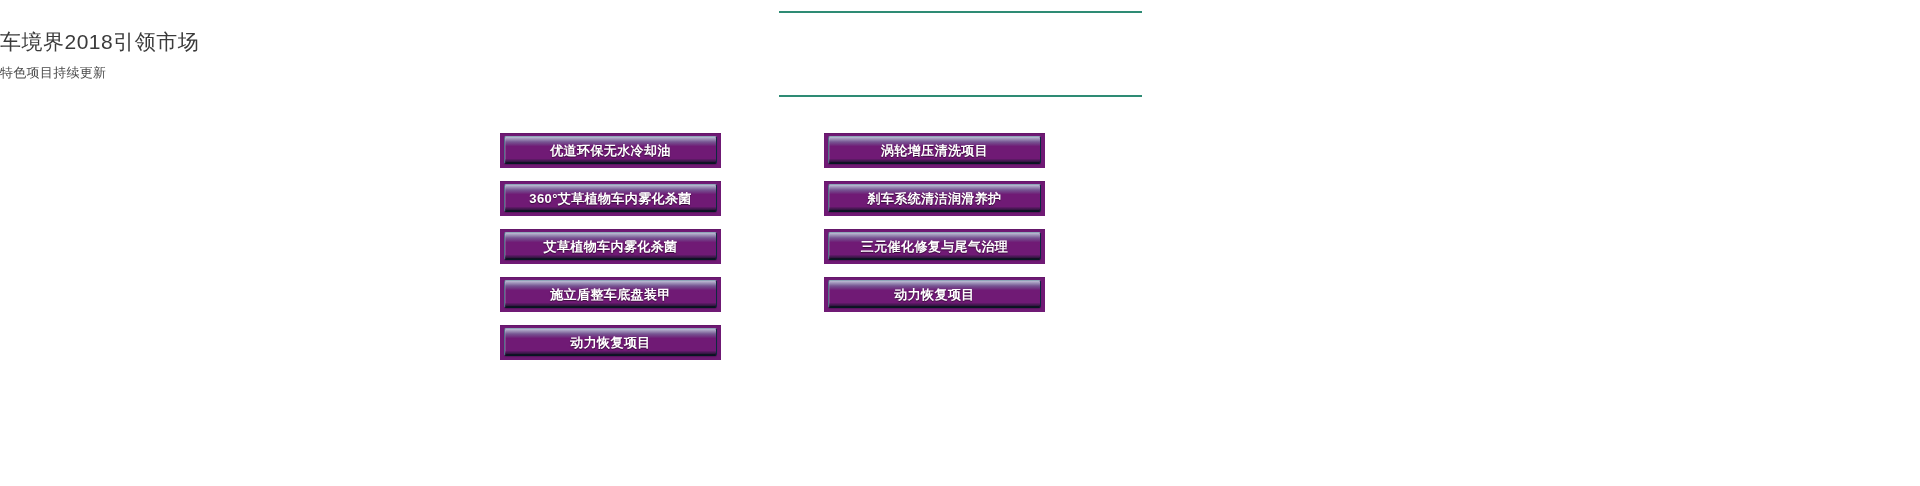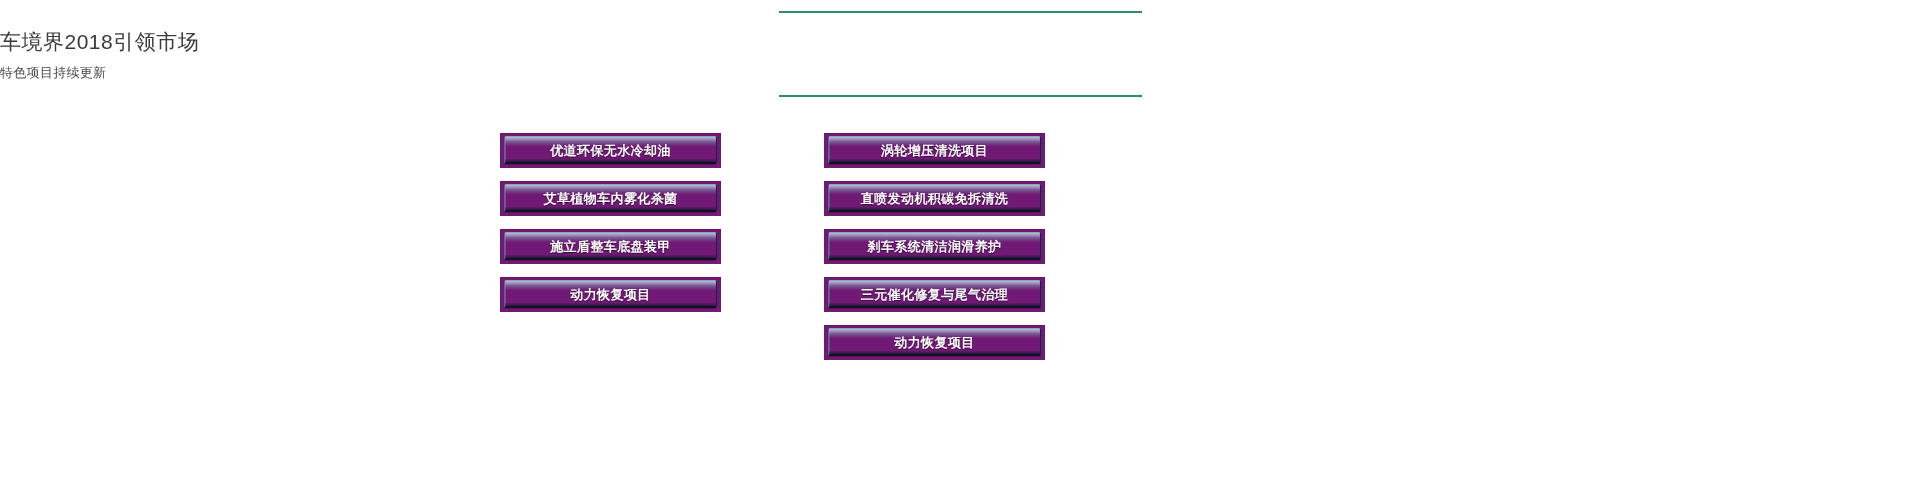--- a/index.html
+++ b/index.html
@@ -157,20 +157,25 @@
 <div class="grid">
 
   <div class="col col-left">
     <div class="btn-frame">
       <div class="btn">
         <span class="btn-label">优道环保无水冷却油</span>
       </div>
     </div>
     <div class="btn-frame">
       <div class="btn">
+        <span class="btn-label">360°艾草植物车内雾化杀菌</span>
+      </div>
+    </div>
+    <div class="btn-frame">
+      <div class="btn">
         <span class="btn-label">艾草植物车内雾化杀菌</span>
       </div>
     </div>
     <div class="btn-frame">
       <div class="btn">
         <span class="btn-label">施立盾整车底盘装甲</span>
       </div>
     </div>
     <div class="btn-frame">
       <div class="btn">
@@ -180,25 +185,20 @@
   </div>
 
   <div class="col col-right">
     <div class="btn-frame">
       <div class="btn">
         <span class="btn-label">涡轮增压清洗项目</span>
       </div>
     </div>
     <div class="btn-frame">
       <div class="btn">
-        <span class="btn-label">直喷发动机积碳免拆清洗</span>
-      </div>
-    </div>
-    <div class="btn-frame">
-      <div class="btn">
         <span class="btn-label">刹车系统清洁润滑养护</span>
       </div>
     </div>
     <div class="btn-frame">
       <div class="btn">
         <span class="btn-label">三元催化修复与尾气治理</span>
       </div>
     </div>
     <div class="btn-frame">
       <div class="btn">

